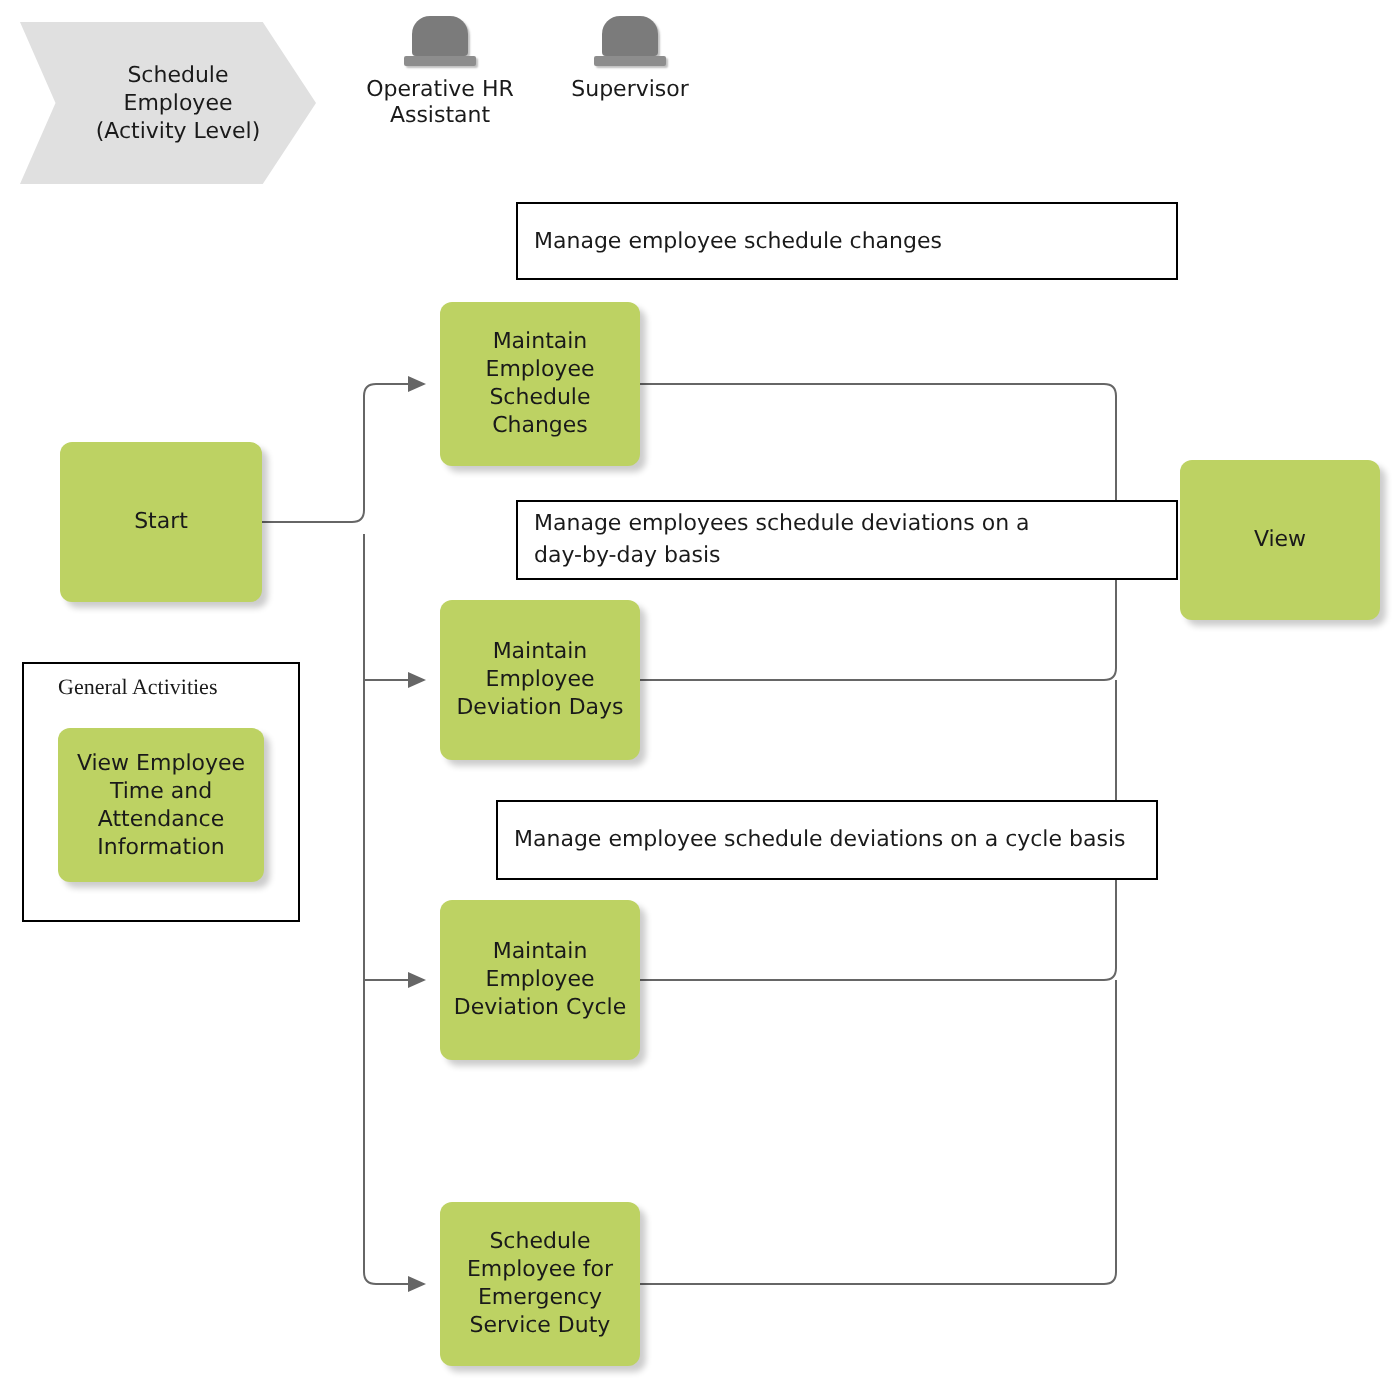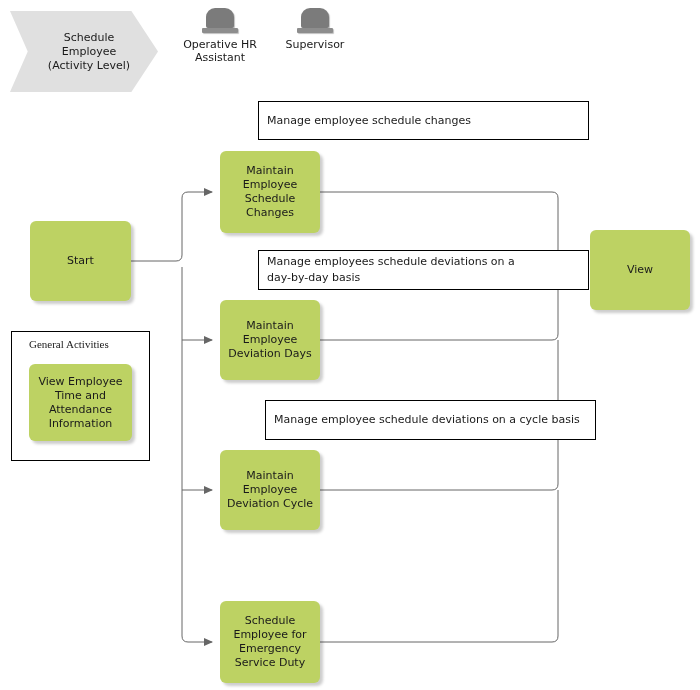--- a/index.html
+++ b/index.html
@@ -204,21 +204,21 @@
 
   <div class="desc-box" style="left:210px; top:101px; width:331px; height:39px;">
     <span class="desc-text">Manage employee schedule changes</span>
   </div>
 
   <div class="desc-box" style="left:210px; top:250px; width:331px; height:40px;">
     <span class="desc-text">Manage employees schedule deviations on a
 day-by-day basis</span>
   </div>
 
-  <div class="desc-box" style="left:217px; top:400px; width:331px; height:40px;">
+  <div class="desc-box" style="left:200px; top:400px; width:331px; height:40px;">
     <span class="desc-text">Manage employee schedule deviations on a cycle basis</span>
   </div>
 
 
   <div class="activity" style="left:220px; top:151px; width:100px; height:82px;">
     <span class="act-text">Maintain
 Employee
 Schedule
 Changes</span>
   </div>

